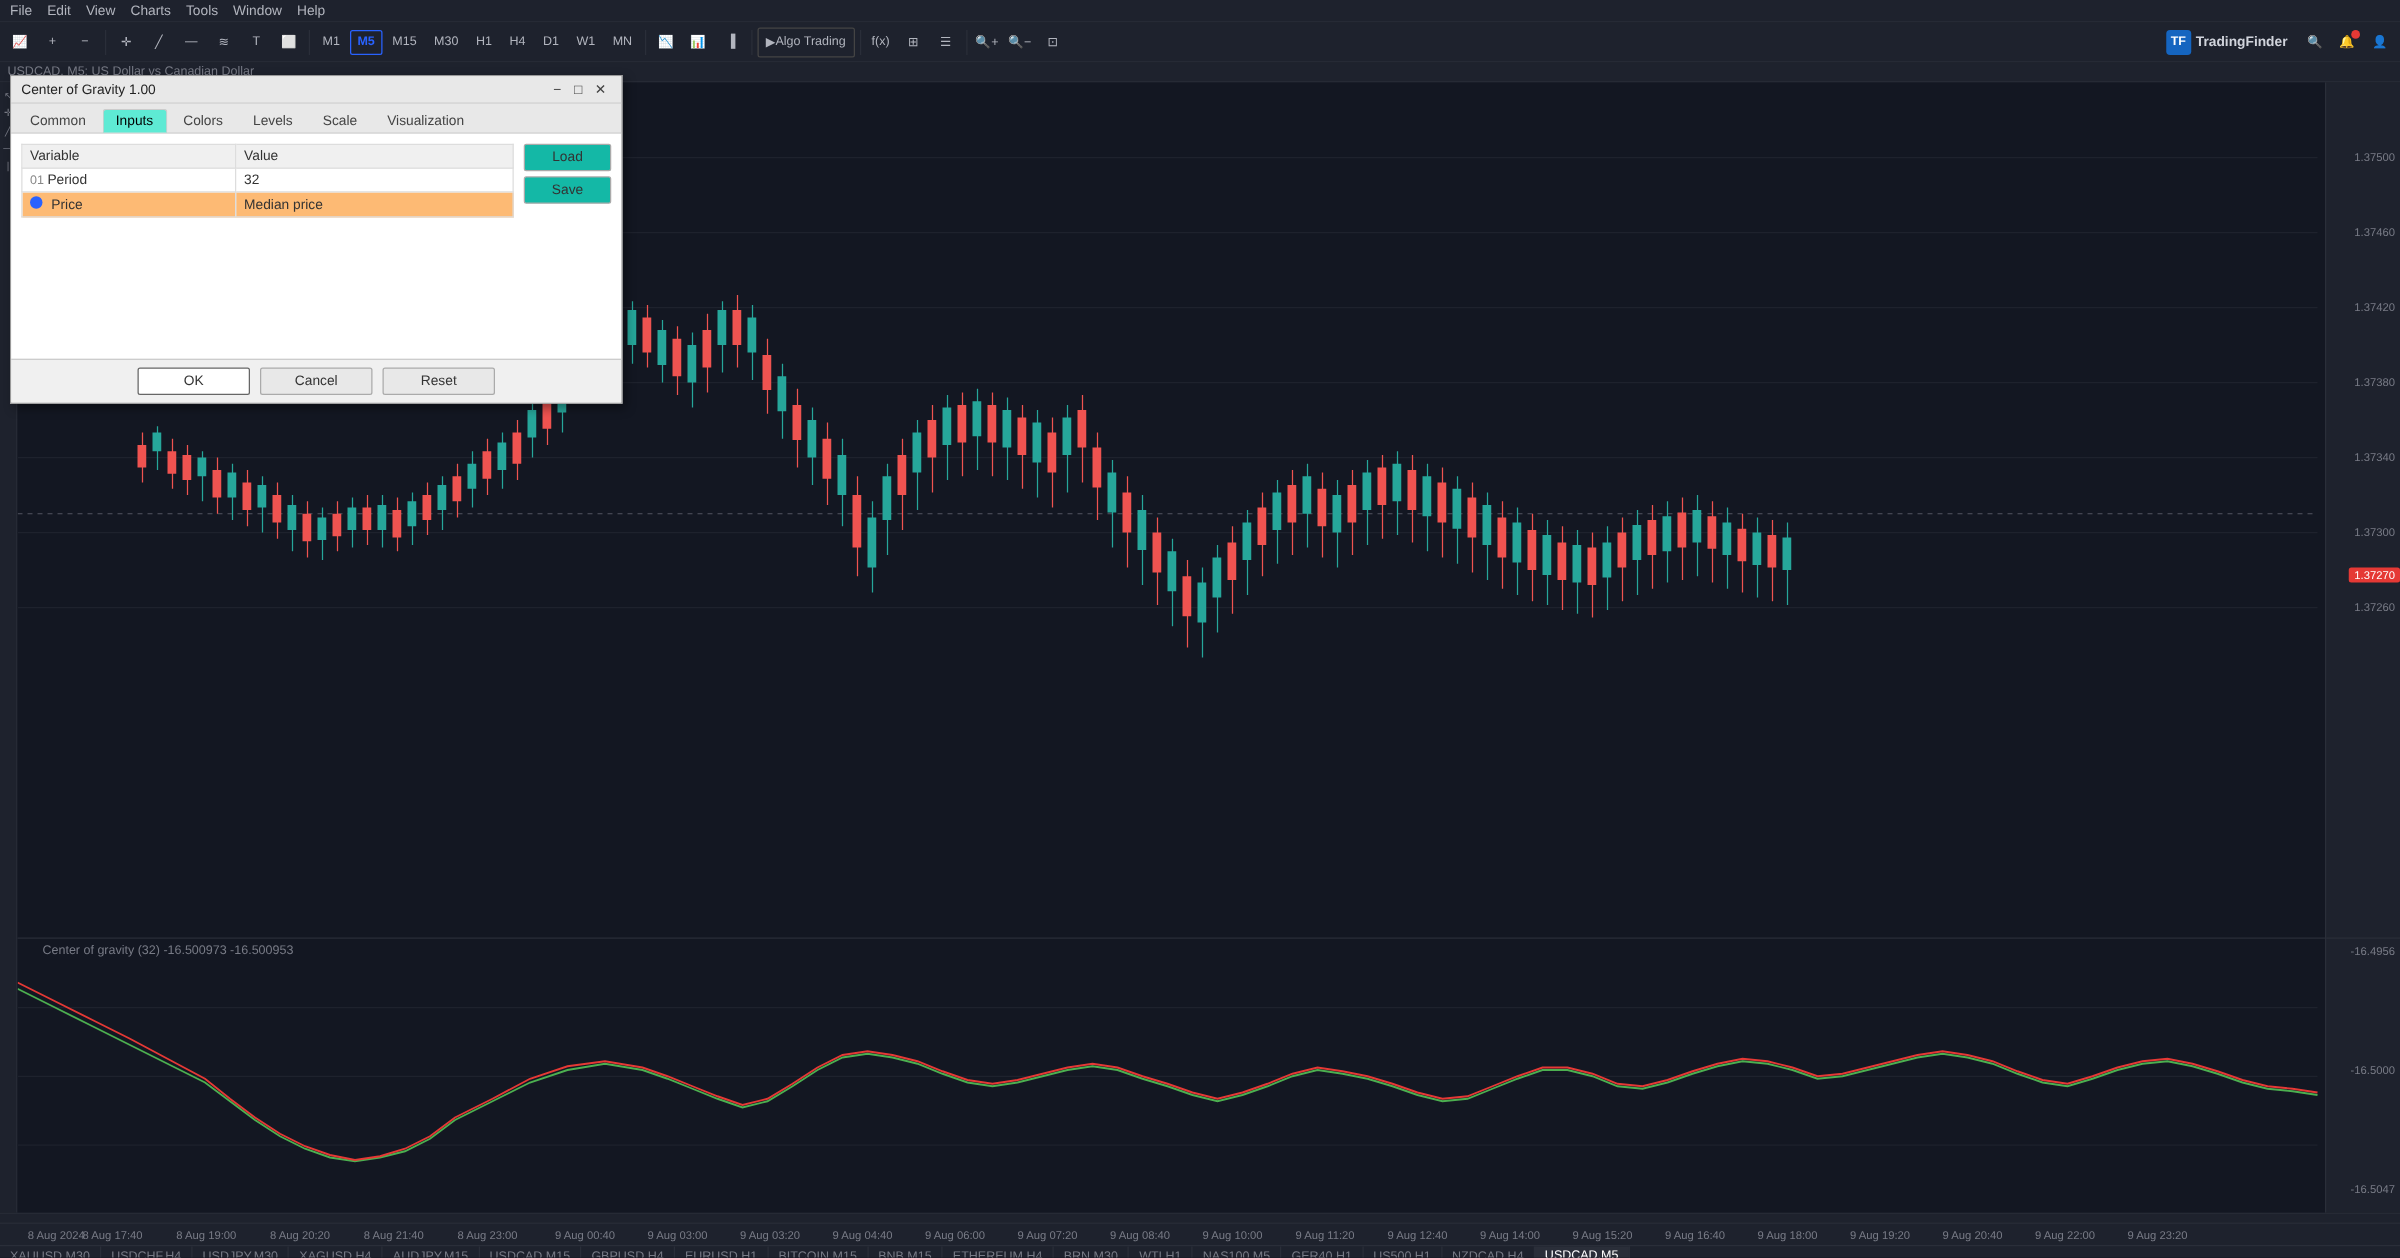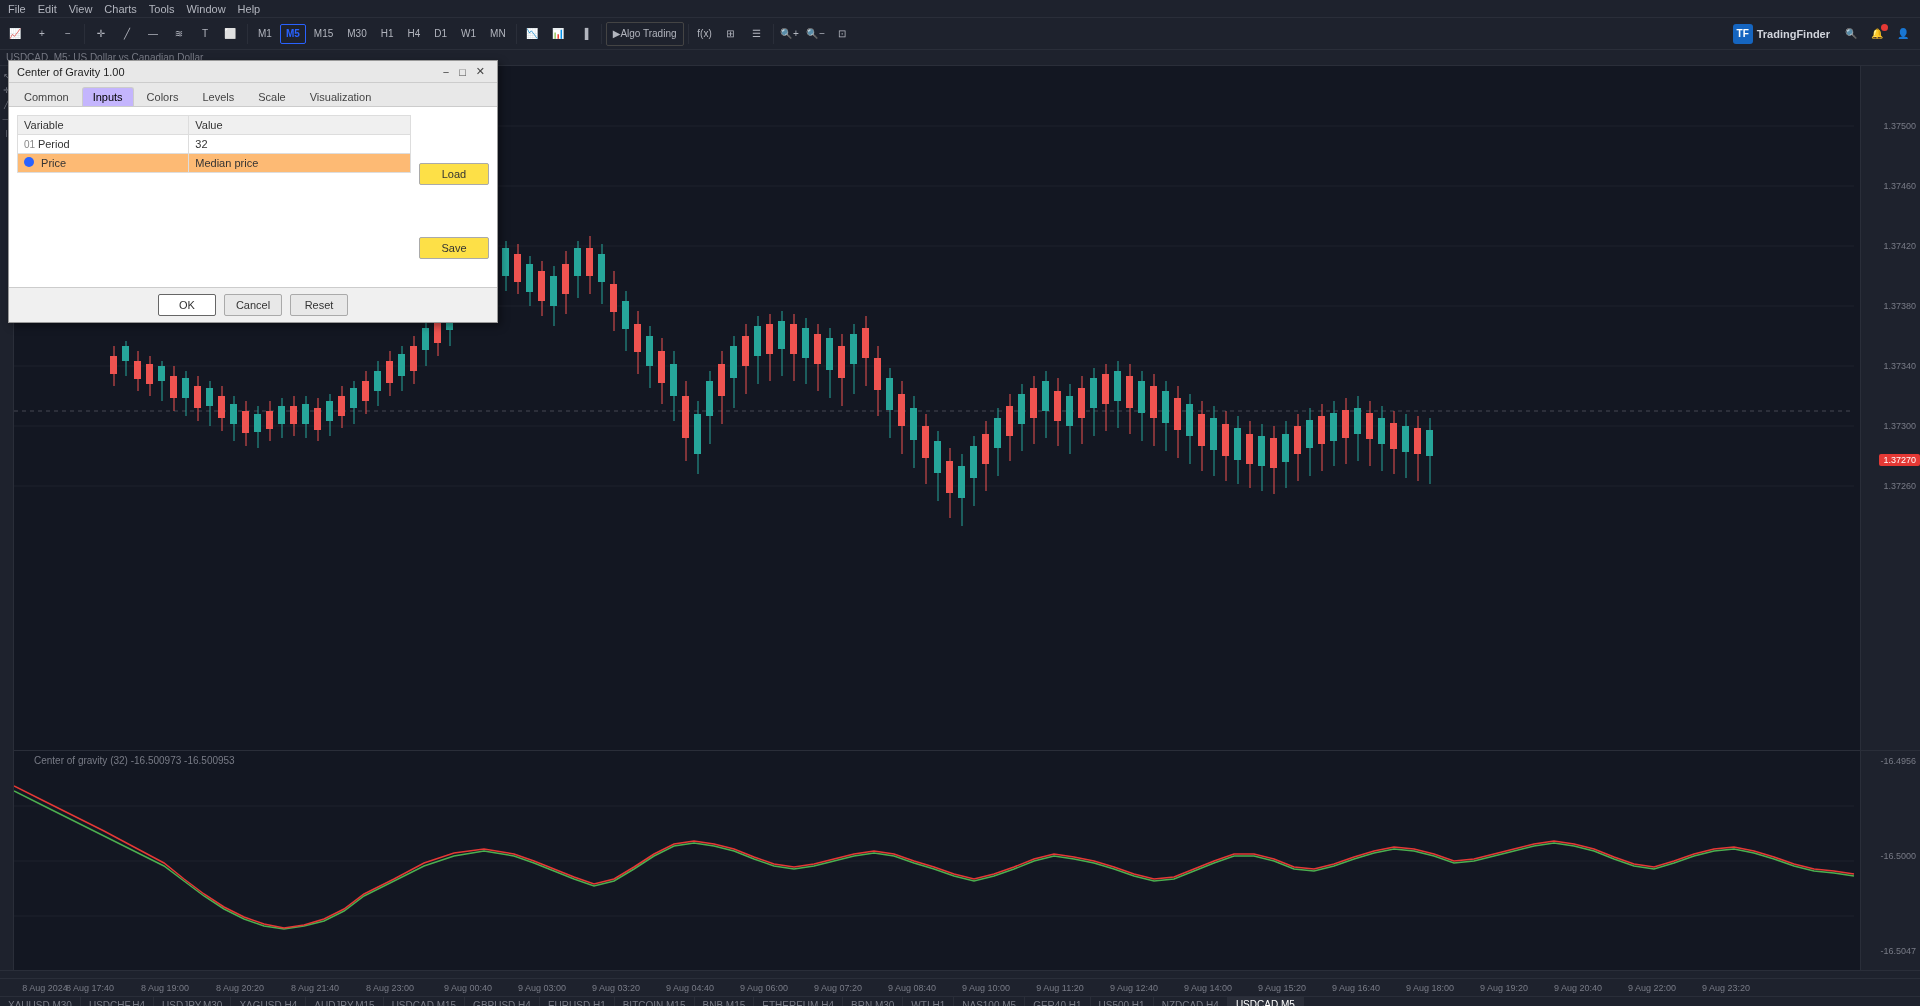--- a/index.html
+++ b/index.html
@@ -96,44 +96,44 @@
     .dialog-ctrl { background: none; border: none; cursor: pointer; font-size: 11px; color: #444; padding: 1px 4px; }
 
     
     #dialog-tabs {
       display: flex; background: #e8e8e8; border-bottom: 1px solid #ccc; padding: 4px 4px 0;
     }
     .d-tab {
       padding: 3px 10px; font-size: 11px; cursor: pointer; color: #444;
       border: 1px solid transparent; border-bottom: none; margin-right: 2px; border-radius: 3px 3px 0 0;
     }
-    .d-tab.active { background: #c4b5fd; border-color: #ccc; color: #000; }
+    .d-tab.active { background: #5eead4; border-color: #ccc; color: #000; }
 
     
     #dialog-body { background: #fff; padding: 8px; min-height: 200px; }
 
     
     .inputs-table { width: 100%; border-collapse: collapse; }
     .inputs-table th { background: #f0f0f0; border: 1px solid #ddd; padding: 3px 6px; font-size: 11px; color: #333; font-weight: normal; text-align: left; }
     .inputs-table td { border: 1px solid #ddd; padding: 3px 6px; font-size: 11px; color: #333; }
     .inputs-table tr.selected { background: #fdba74; }
     .row-num { color: #888; font-size: 10px; }
     .price-dot { display: inline-block; width: 10px; height: 10px; background: #2962ff; border-radius: 50%; margin-right: 4px; }
     .side-btn {
-      width: 70px; padding: 4px 0; background: #fde047; border: 1px solid #aaa; font-size: 11px;
-      color: #333; cursor: pointer; text-align: center; border-radius: 2px; margin-top: 48px;
+      width: 70px; padding: 4px 0; background: #14b8a6; border: 1px solid #aaa; font-size: 11px;
+      color: #333; cursor: pointer; text-align: center; border-radius: 2px;
     }
 
     
     #dialog-footer {
       background: #f0f0f0; border-top: 1px solid #ccc; padding: 6px 10px;
       display: flex; justify-content: center; gap: 8px;
     }
     .foot-btn {
-      width: 58px; padding: 4px 0; background: #e8e8e8; border: 1px solid #aaa; font-size: 11px;
+      width: 90px; padding: 4px 0; background: #e8e8e8; border: 1px solid #aaa; font-size: 11px;
       color: #333; cursor: pointer; text-align: center; border-radius: 2px;
     }
     .foot-btn.primary { background: #fff; border-color: #666; font-weight: normal; }
 
     
     #candle-svg { width: 100%; height: 100%; }
     #indicator-svg { width: 100%; height: 100%; }
 
     
     .grid-h { stroke: #1e222d; stroke-width: 1; }

